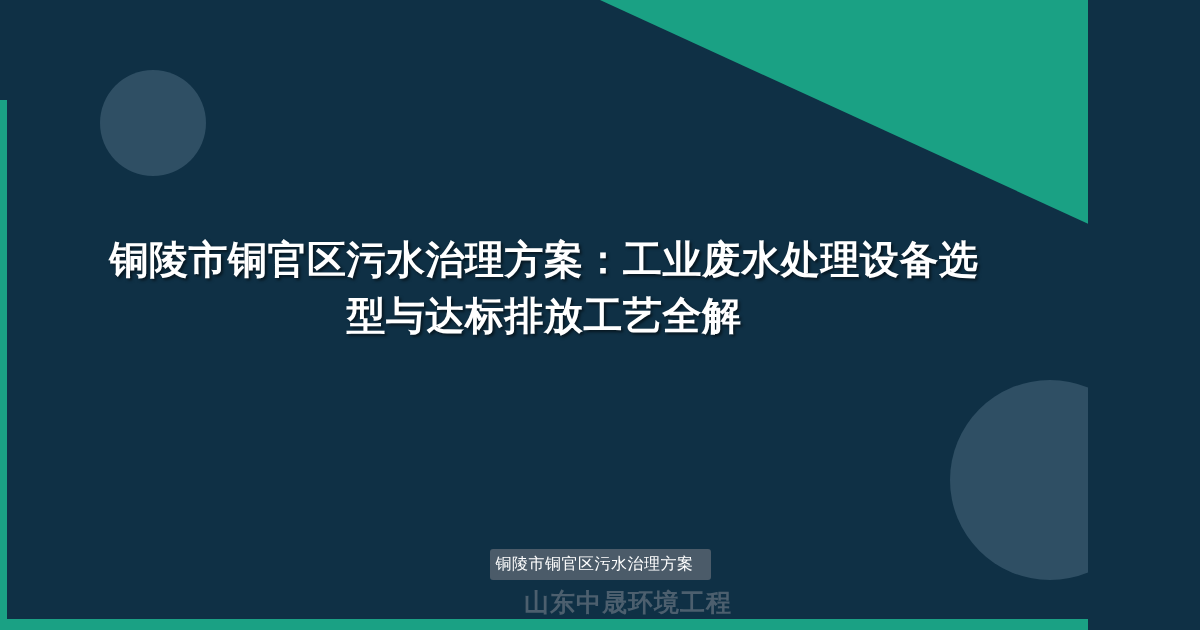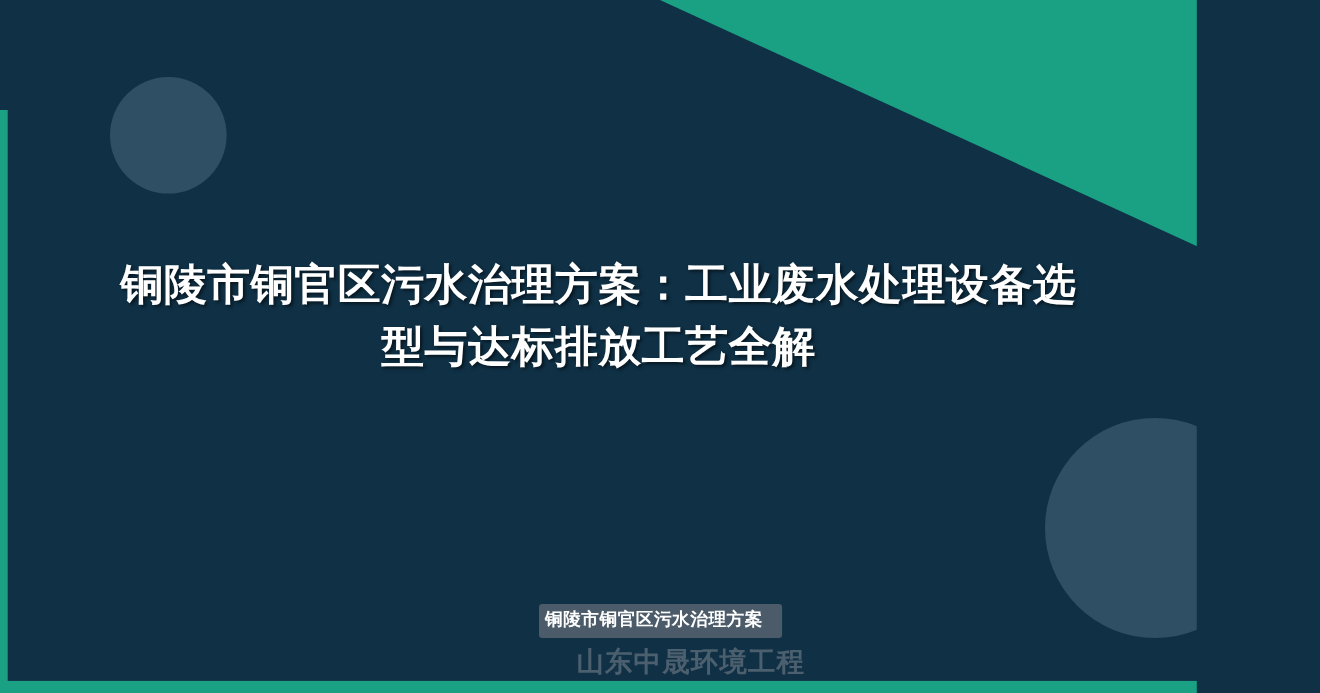--- a/index.html
+++ b/index.html
@@ -92,21 +92,21 @@
     left:0;
     top:549px;
     width:1200px;
     display:flex;
     justify-content:center;
   }
   .badge {
     background:#4b5b69;
     color:#ffffff;
     font-size:16px;
-    font-weight:bold;
+    font-weight:normal;
     line-height:1;
     padding:7px 17px 8px 6px;
     border-radius:3px;
     letter-spacing:0.5px;
     white-space:nowrap;
   }
 
   
   .watermark-row {
     position:absolute;

